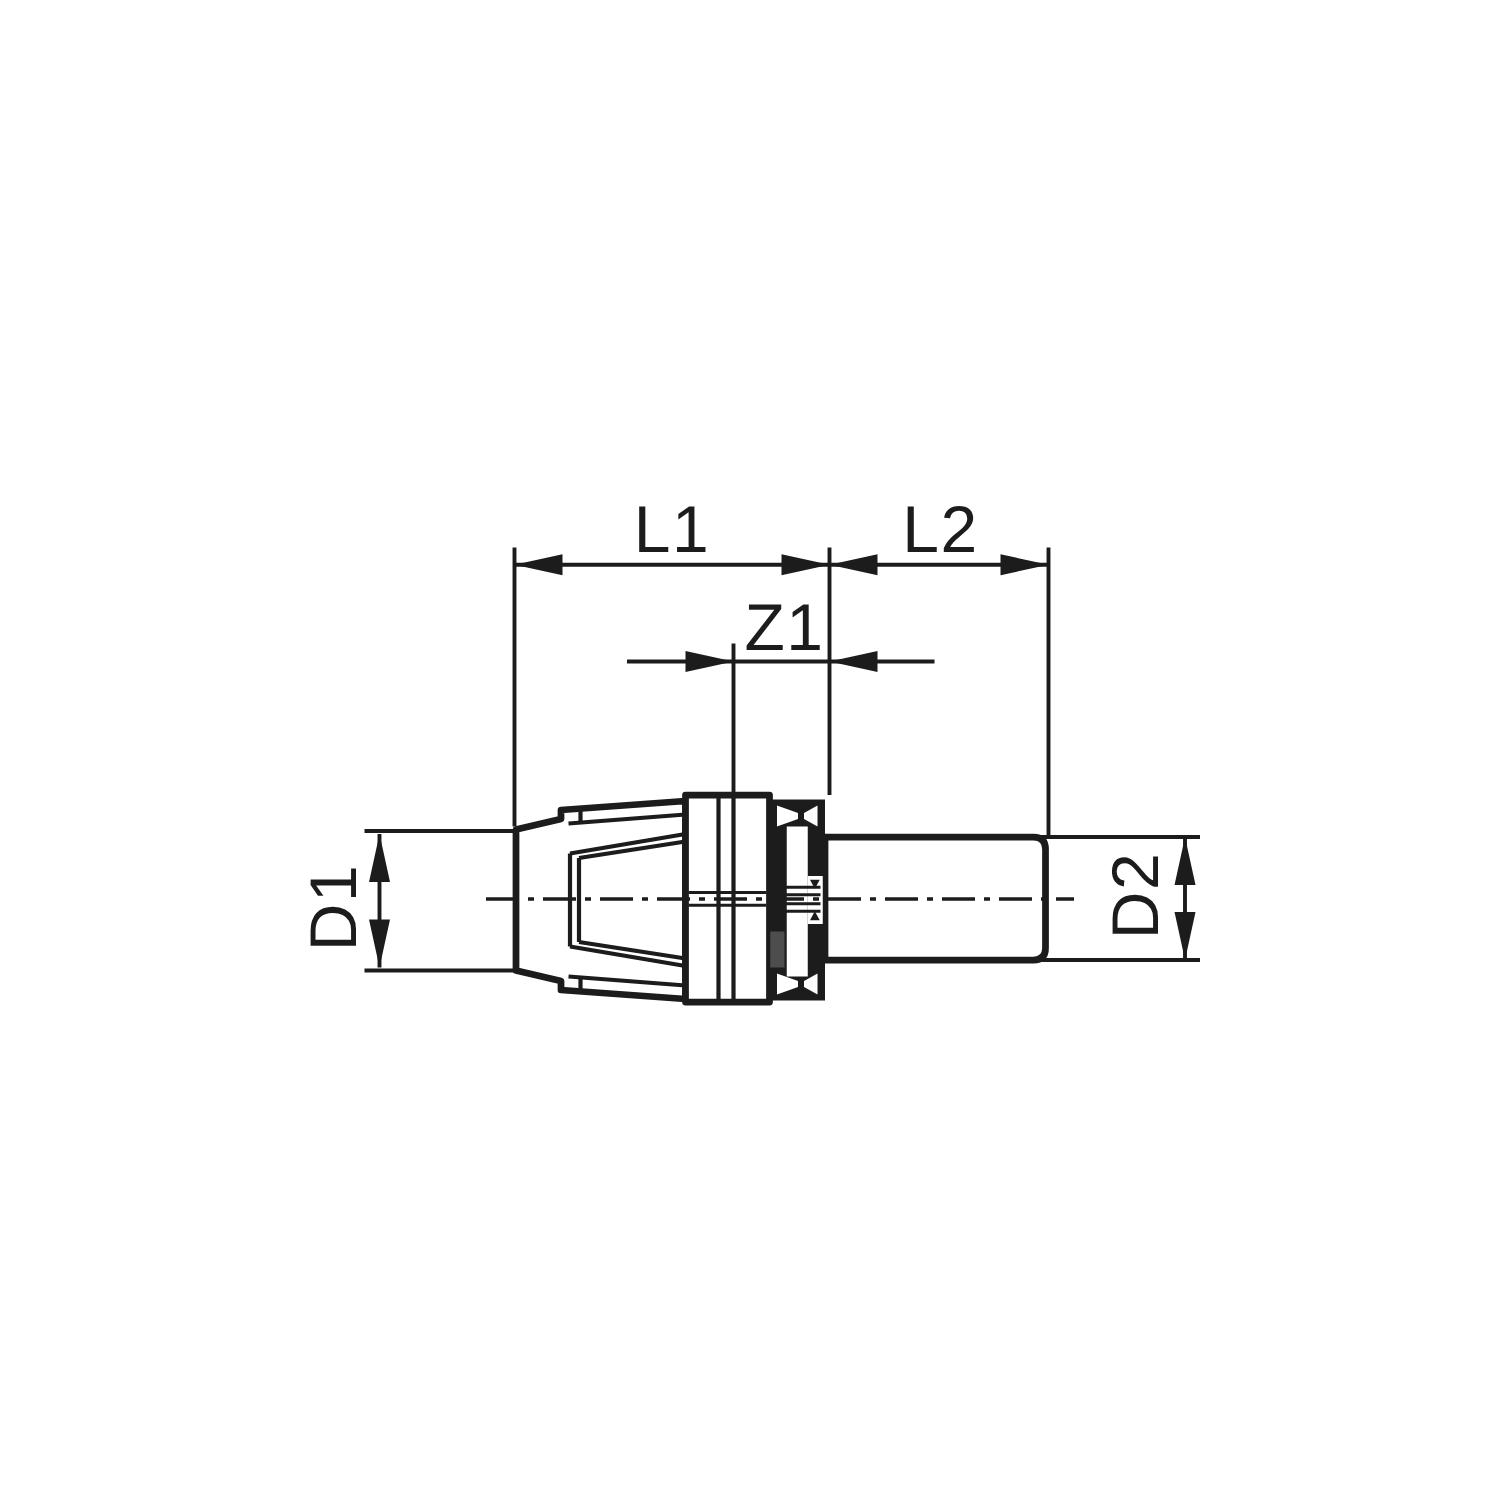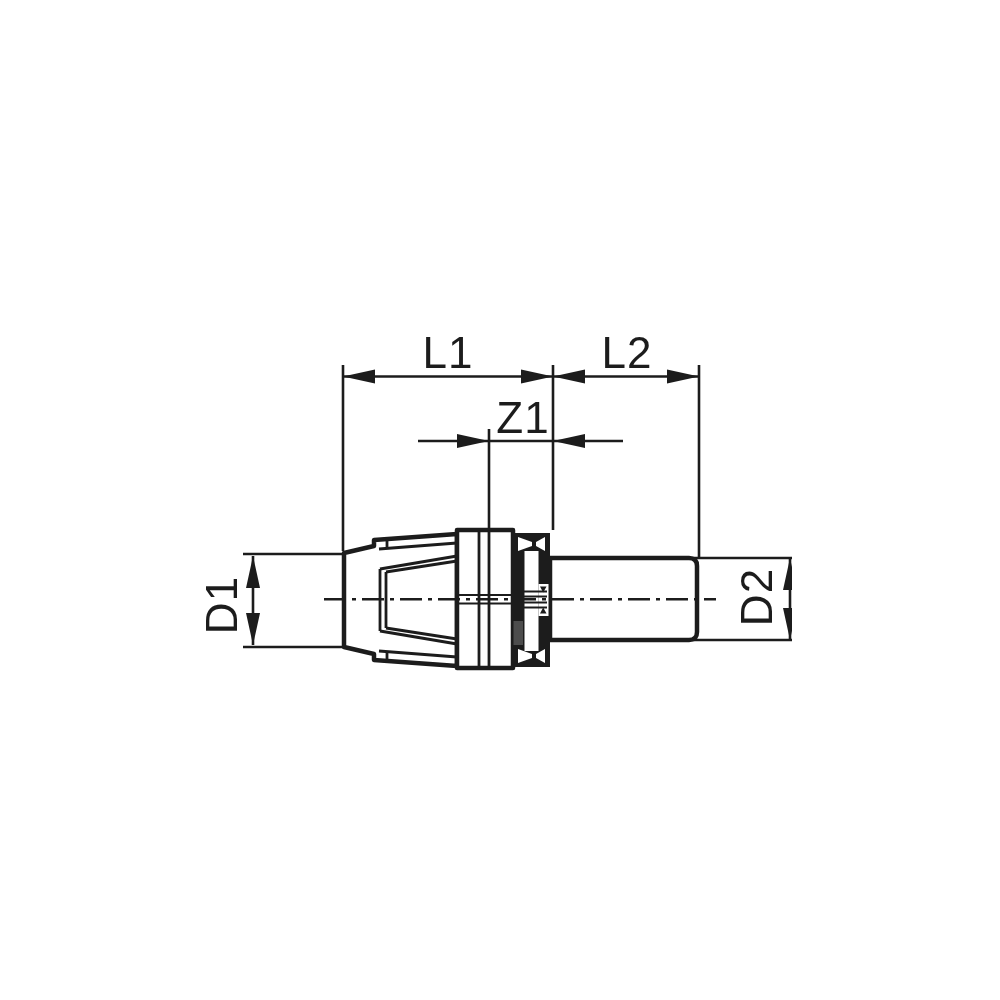--- a/index.html
+++ b/index.html
@@ -6,20 +6,21 @@
     --ink:#1c1c1c;
     --bg:#ffffff;
     --shade:#4d4d4d;
   }
   html,body{margin:0;padding:0;background:#fff;}
   .stage{
     position:relative;
     width:792px;height:1000px;
     background:var(--bg);
     overflow:hidden;
+    padding-left:37px;
   }
   svg{position:absolute;left:0;top:0;}
   .dim-line{stroke:var(--ink);stroke-width:2.6;fill:none;}
   .ext-line{stroke:var(--ink);stroke-width:2.6;fill:none;}
   .arrow{fill:var(--ink);stroke:none;}
   .part{fill:#fff;stroke:var(--ink);stroke-width:4.5;stroke-linejoin:round;}
   .part-detail{stroke:var(--ink);stroke-width:2.8;fill:none;stroke-linecap:butt;}
   .part-thin{stroke:var(--ink);stroke-width:2;fill:none;}
   .solid{fill:var(--ink);stroke:none;}
   .cutout{fill:#fff;stroke:none;}

